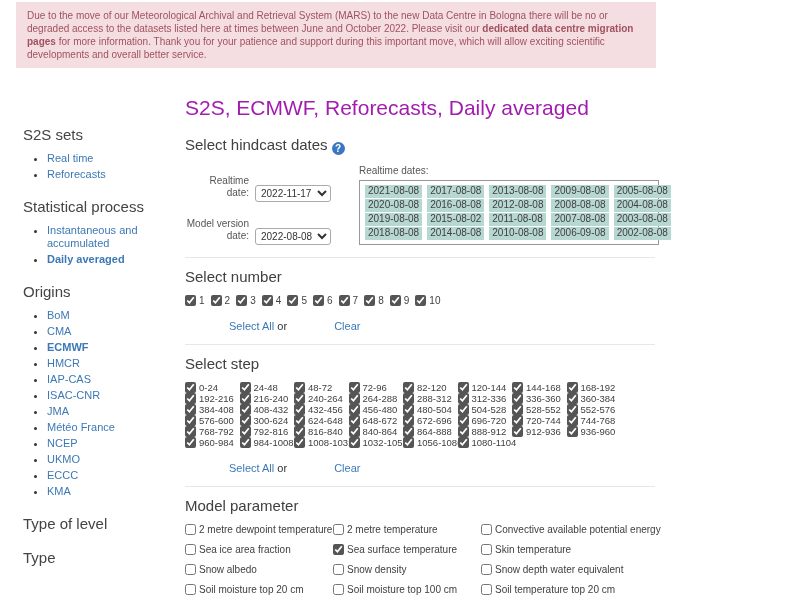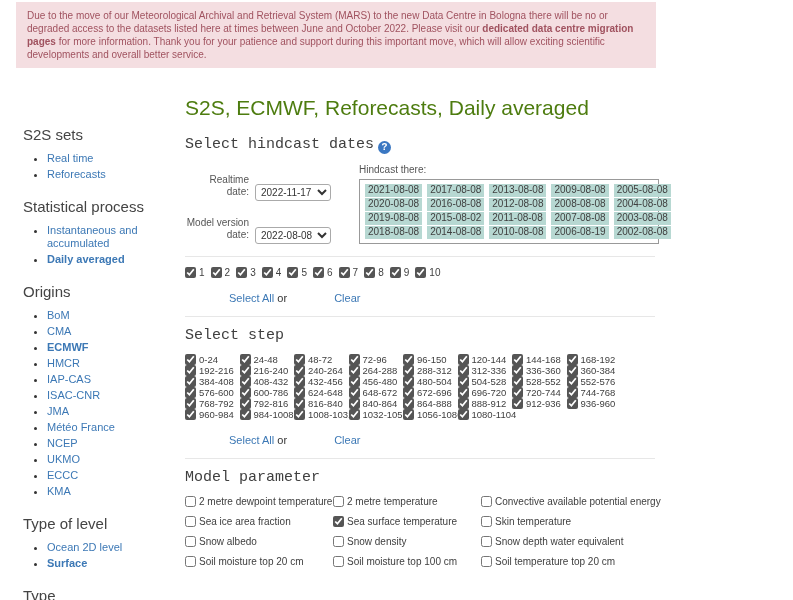--- a/index.html
+++ b/index.html
@@ -18,22 +18,22 @@
 
   
   .sb-section h2 { font-size: 15px; font-weight: 400; color: #444; margin: 17px 0 9px; }
   .sb-section:first-child h2 { margin-top: 0; }
   .sb-section ul { list-style: disc; padding-left: 24px; }
   .sb-section li { font-size: 11px; line-height: 13px; margin-bottom: 3px; color: #333; }
   .sb-section li a { color: #3c78b5; text-decoration: none; cursor: pointer; }
   .sb-section li.bold a { font-weight: bold; }
 
   
-  h1.page-title { font-size: 21px; font-weight: 400; color: #4d7c0f; margin: 0 0 16px; }
-  .section-heading { font-size: 15px; font-weight: 400; color: #404040; margin: 4px 0 10px; font-family: Liberation Mono, monospace; }
+  h1.page-title { font-size: 21px; font-weight: 400; color: #a21caf; margin: 0 0 16px; }
+  .section-heading { font-size: 15px; font-weight: 400; color: #404040; margin: 4px 0 10px; }
   .help-icon { display: inline-block; width: 13px; height: 13px; border-radius: 50%;
     background: #3a77c2; color: #fff; font-size: 10px; font-weight: bold; line-height: 13px;
     text-align: center; vertical-align: -2px; margin-left: 4px; cursor: pointer; }
 
   
   .hindcast-row { display: flex; margin: 10px 0 6px; }
   .date-selects { display: grid; grid-template-columns: 64px auto; gap: 7px 6px;
     align-items: end; font-size: 10px; color: #555; }
   .date-selects label { text-align: right; line-height: 12px; padding-bottom: 3px; }
   .date-selects select { font-size: 10px; padding: 1px 1px; border: 1px solid #aaa;
@@ -97,44 +97,40 @@
           <li><a>JMA</a></li>
           <li><a>Météo France</a></li>
           <li><a>NCEP</a></li>
           <li><a>UKMO</a></li>
           <li><a>ECCC</a></li>
           <li><a>KMA</a></li>
         </ul>
       </div>
       <div class="sb-section">
         <h2>Type of level</h2>
-        <ul>
-          <li><a>Ocean 2D level</a></li>
-          <li class="bold"><a>Surface</a></li>
-        </ul>
       </div>
       <div class="sb-section">
         <h2>Type</h2>
       </div>
     </div>
 
   <div class="main">
     <h1 class="page-title">S2S, ECMWF, Reforecasts, Daily averaged</h1>
 
     <div class="section-heading"><span>Select hindcast dates</span><span class="help-icon">?</span></div>
 
     <div class="hindcast-row">
       <div class="date-selects">
         <label>Realtime date:</label>
         <select id="realtime-select"><option>2022-11-17</option></select>
         <label>Model version date:</label>
         <select id="model-select"><option>2022-08-08</option></select>
       </div>
       <div class="hindcast-dates">
-        <div class="hd-label">Hindcast there:</div>
+        <div class="hd-label">Realtime dates:</div>
         <div class="hd-box" id="hd-box">
             <div class="hd-col">
               <div class="hd-item">2021-08-08</div>
               <div class="hd-item">2020-08-08</div>
               <div class="hd-item">2019-08-08</div>
               <div class="hd-item">2018-08-08</div>
             </div>
             <div class="hd-col">
               <div class="hd-item">2017-08-08</div>
               <div class="hd-item">2016-08-08</div>
@@ -144,34 +140,35 @@
             <div class="hd-col">
               <div class="hd-item">2013-08-08</div>
               <div class="hd-item">2012-08-08</div>
               <div class="hd-item">2011-08-08</div>
               <div class="hd-item">2010-08-08</div>
             </div>
             <div class="hd-col">
               <div class="hd-item">2009-08-08</div>
               <div class="hd-item">2008-08-08</div>
               <div class="hd-item">2007-08-08</div>
-              <div class="hd-item">2006-08-19</div>
+              <div class="hd-item">2006-09-08</div>
             </div>
             <div class="hd-col">
               <div class="hd-item">2005-08-08</div>
               <div class="hd-item">2004-08-08</div>
               <div class="hd-item">2003-08-08</div>
               <div class="hd-item">2002-08-08</div>
             </div>
           </div>
       </div>
     </div>
 
     <hr class="sep">
 
+    <div class="section-heading">Select number</div>
     <div class="num-grid" id="num-grid">
         <label class="check-item">
           <input type="checkbox" checked="" style="">
           <span>1</span>
         </label>
         <label class="check-item">
           <input type="checkbox" checked="" style="">
           <span>2</span>
         </label>
         <label class="check-item">
@@ -224,21 +221,21 @@
         <label class="check-item">
           <input type="checkbox" checked="" style="">
           <span>48-72</span>
         </label>
         <label class="check-item">
           <input type="checkbox" checked="" style="">
           <span>72-96</span>
         </label>
         <label class="check-item">
           <input type="checkbox" checked="" style="">
-          <span>96-150</span>
+          <span>82-120</span>
         </label>
         <label class="check-item">
           <input type="checkbox" checked="" style="">
           <span>120-144</span>
         </label>
         <label class="check-item">
           <input type="checkbox" checked="" style="">
           <span>144-168</span>
         </label>
         <label class="check-item">
@@ -308,21 +305,21 @@
         <label class="check-item">
           <input type="checkbox" checked="" style="">
           <span>552-576</span>
         </label>
         <label class="check-item">
           <input type="checkbox" checked="" style="">
           <span>576-600</span>
         </label>
         <label class="check-item">
           <input type="checkbox" checked="" style="">
-          <span>600-786</span>
+          <span>300-624</span>
         </label>
         <label class="check-item">
           <input type="checkbox" checked="" style="">
           <span>624-648</span>
         </label>
         <label class="check-item">
           <input type="checkbox" checked="" style="">
           <span>648-672</span>
         </label>
         <label class="check-item">

